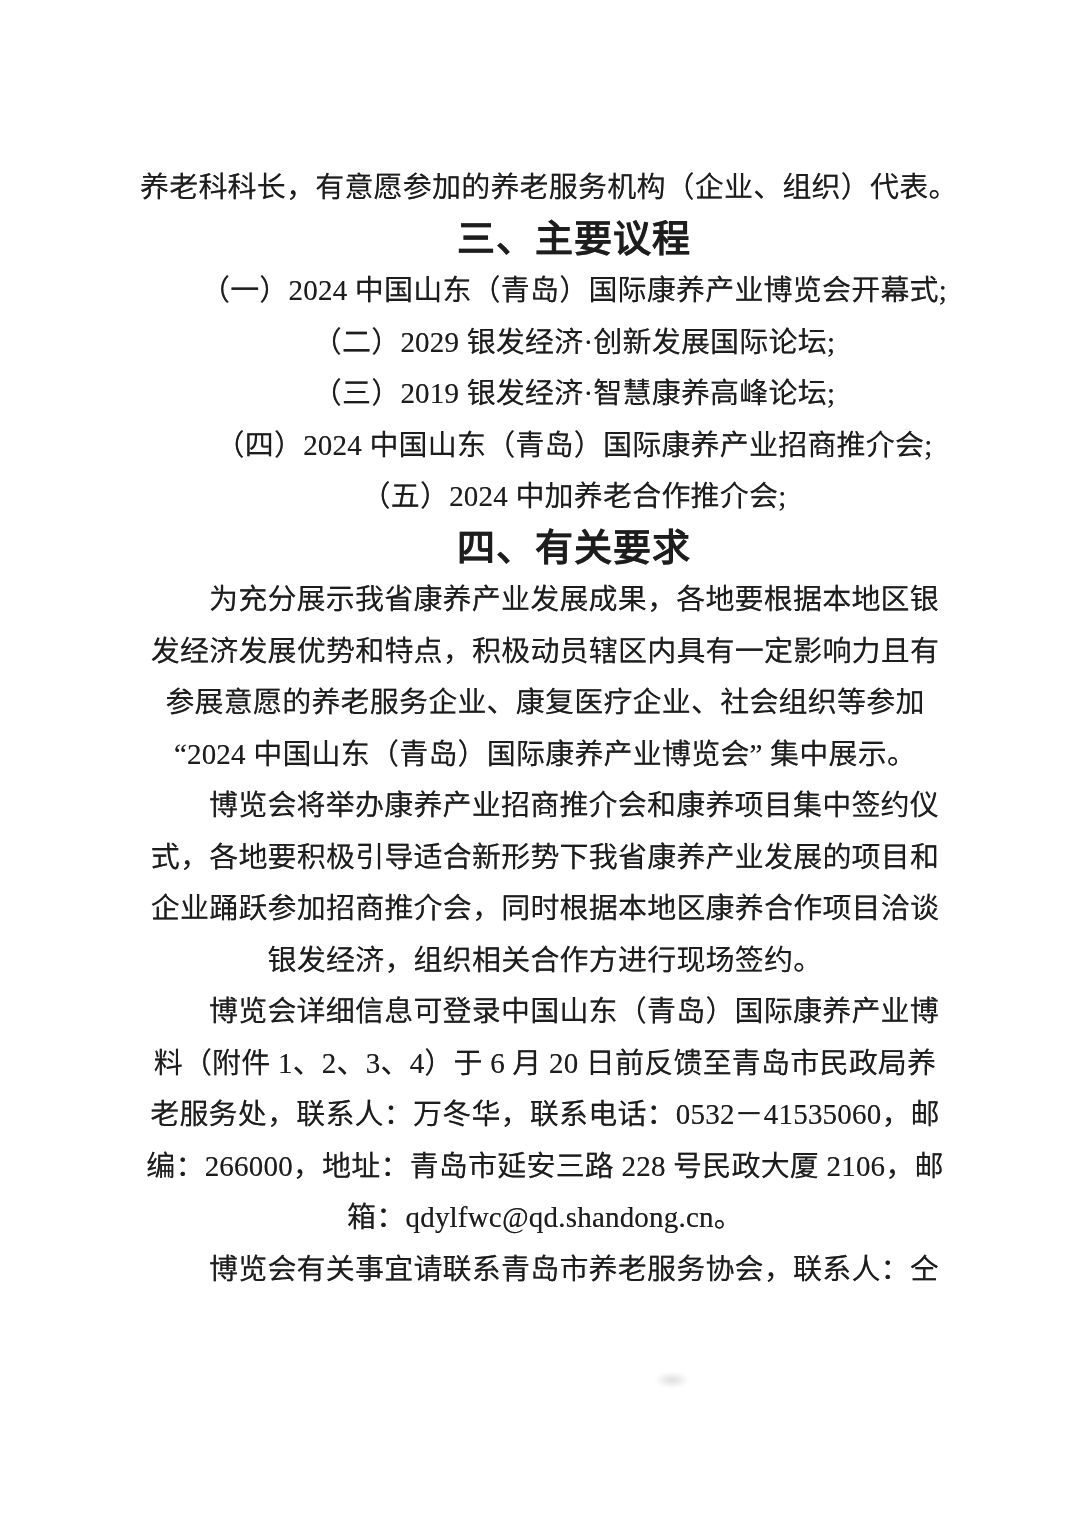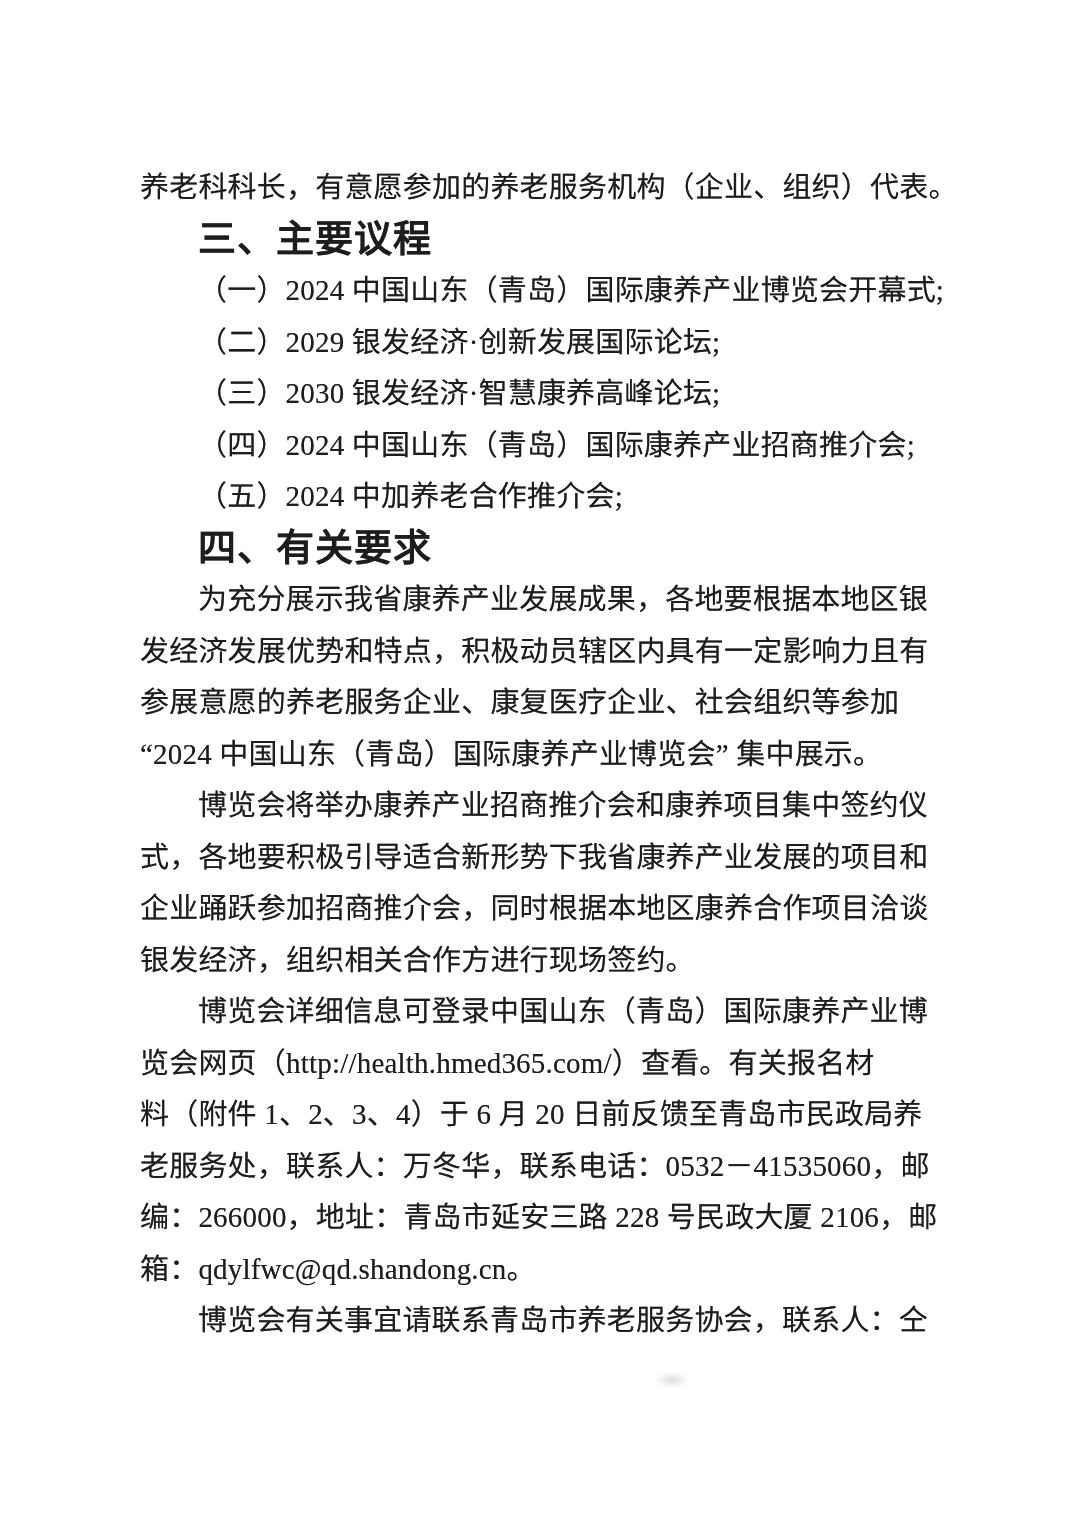--- a/index.html
+++ b/index.html
@@ -24,20 +24,21 @@
   }
   .line {
     font-size: 29px;
     line-height: 51.5px;
     height: 51.5px;
     white-space: nowrap;
     letter-spacing: 0.2px;
     color: #1d1d1d;
     
     text-shadow: 0 0 0.4px rgba(0,0,0,0.55);
+    text-align: center;
   }
   .line.indent {
     padding-left: 58px; 
   }
   .line.bold {
     font-weight: 700;
     font-size: 38px;
     font-family: "Liberation Sans", "DejaVu Sans", sans-serif; 
     letter-spacing: 1px;
   }
@@ -55,34 +56,33 @@
 </head>
 <body>
 
 <div class="page">
   <div class="doc">
 
   <div class="line">养老科科长，有意愿参加的养老服务机构（企业、组织）代表。</div>
       <div class="line indent bold">三、主要议程</div>
       <div class="line indent">（一）2024 中国山东（青岛）国际康养产业博览会开幕式;</div>
       <div class="line indent">（二）2029 银发经济·创新发展国际论坛;</div>
-      <div class="line indent">（三）2030 银发经济·智慧康养高峰论坛;</div>
+      <div class="line indent">（三）2019 银发经济·智慧康养高峰论坛;</div>
       <div class="line indent">（四）2024 中国山东（青岛）国际康养产业招商推介会;</div>
       <div class="line indent">（五）2024 中加养老合作推介会;</div>
       <div class="line indent bold">四、有关要求</div>
       <div class="line indent">为充分展示我省康养产业发展成果，各地要根据本地区银</div>
       <div class="line">发经济发展优势和特点，积极动员辖区内具有一定影响力且有</div>
       <div class="line">参展意愿的养老服务企业、康复医疗企业、社会组织等参加</div>
       <div class="line">“2024 中国山东（青岛）国际康养产业博览会” 集中展示。</div>
       <div class="line indent">博览会将举办康养产业招商推介会和康养项目集中签约仪</div>
       <div class="line">式，各地要积极引导适合新形势下我省康养产业发展的项目和</div>
       <div class="line">企业踊跃参加招商推介会，同时根据本地区康养合作项目洽谈</div>
       <div class="line">银发经济，组织相关合作方进行现场签约。</div>
       <div class="line indent">博览会详细信息可登录中国山东（青岛）国际康养产业博</div>
-      <div class="line">览会网页（http://health.hmed365.com/）查看。有关报名材</div>
       <div class="line">料（附件 1、2、3、4）于 6 月 20 日前反馈至青岛市民政局养</div>
       <div class="line">老服务处，联系人：万冬华，联系电话：0532－41535060，邮</div>
       <div class="line">编：266000，地址：青岛市延安三路 228 号民政大厦 2106，邮</div>
       <div class="line">箱：qdylfwc@qd.shandong.cn。</div>
       <div class="line indent">博览会有关事宜请联系青岛市养老服务协会，联系人：仝</div>
     </div>
   <div class="smudge"></div>
 </div>
 
 </body></html>

